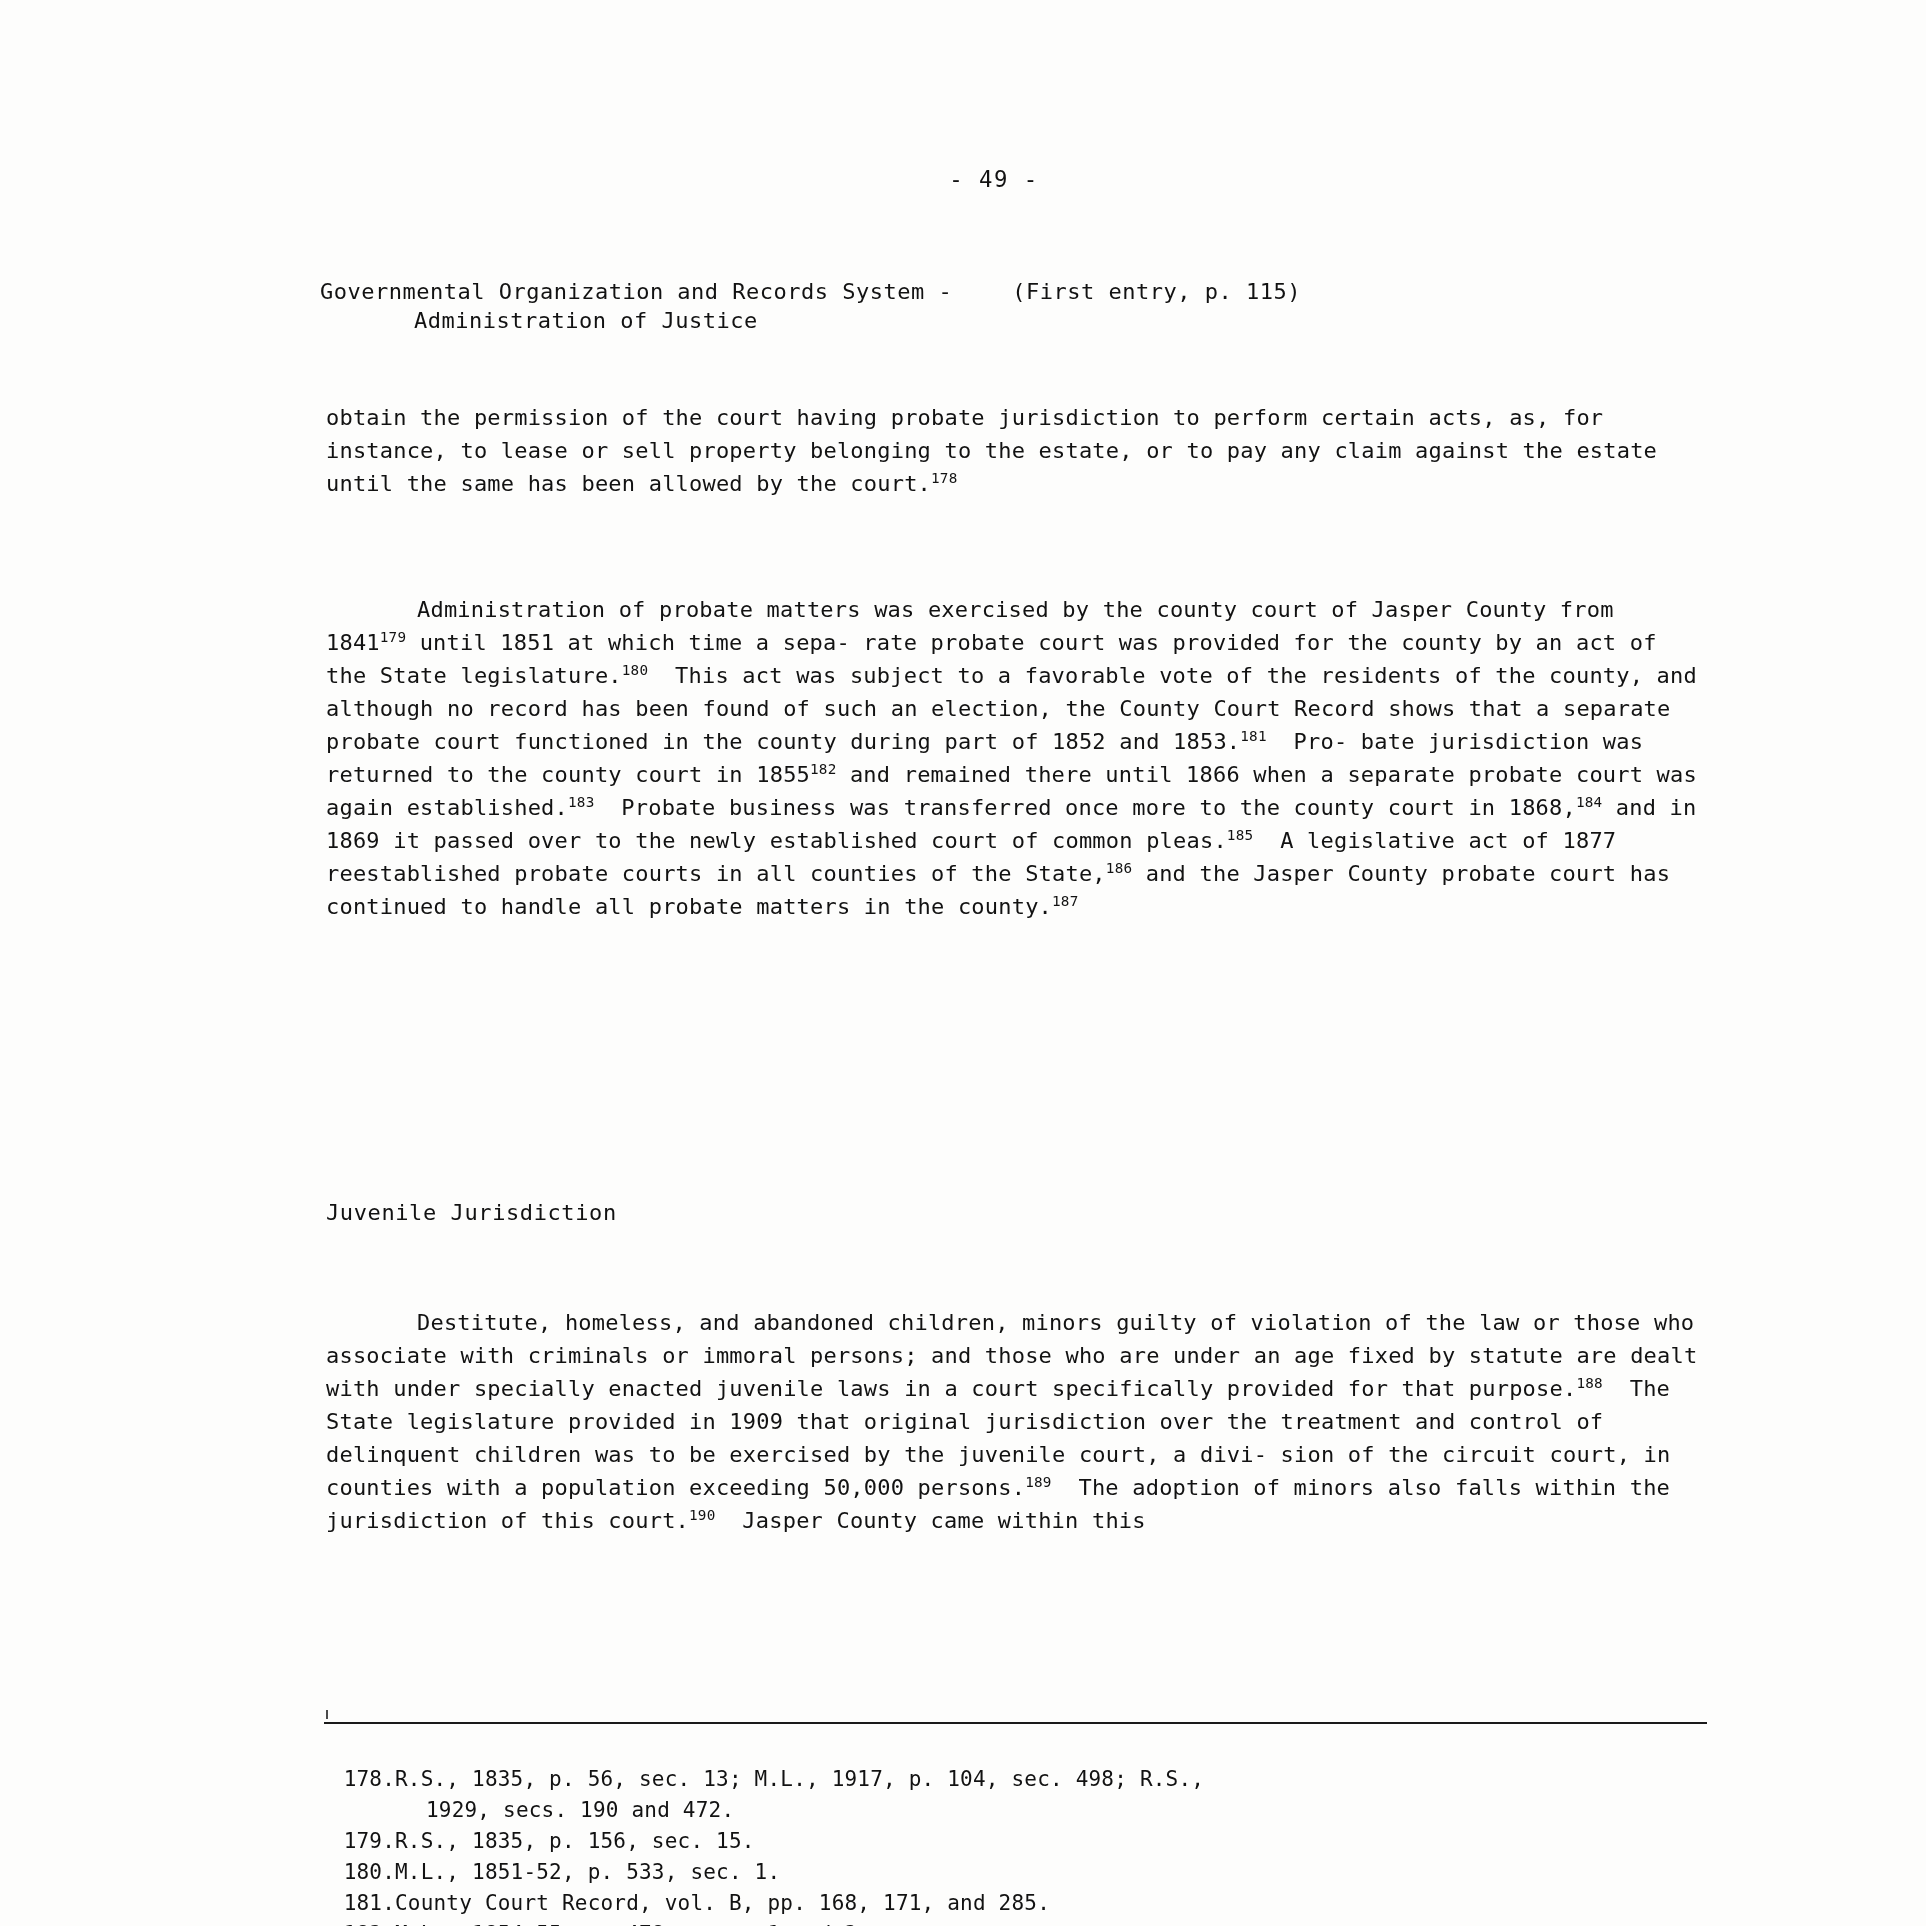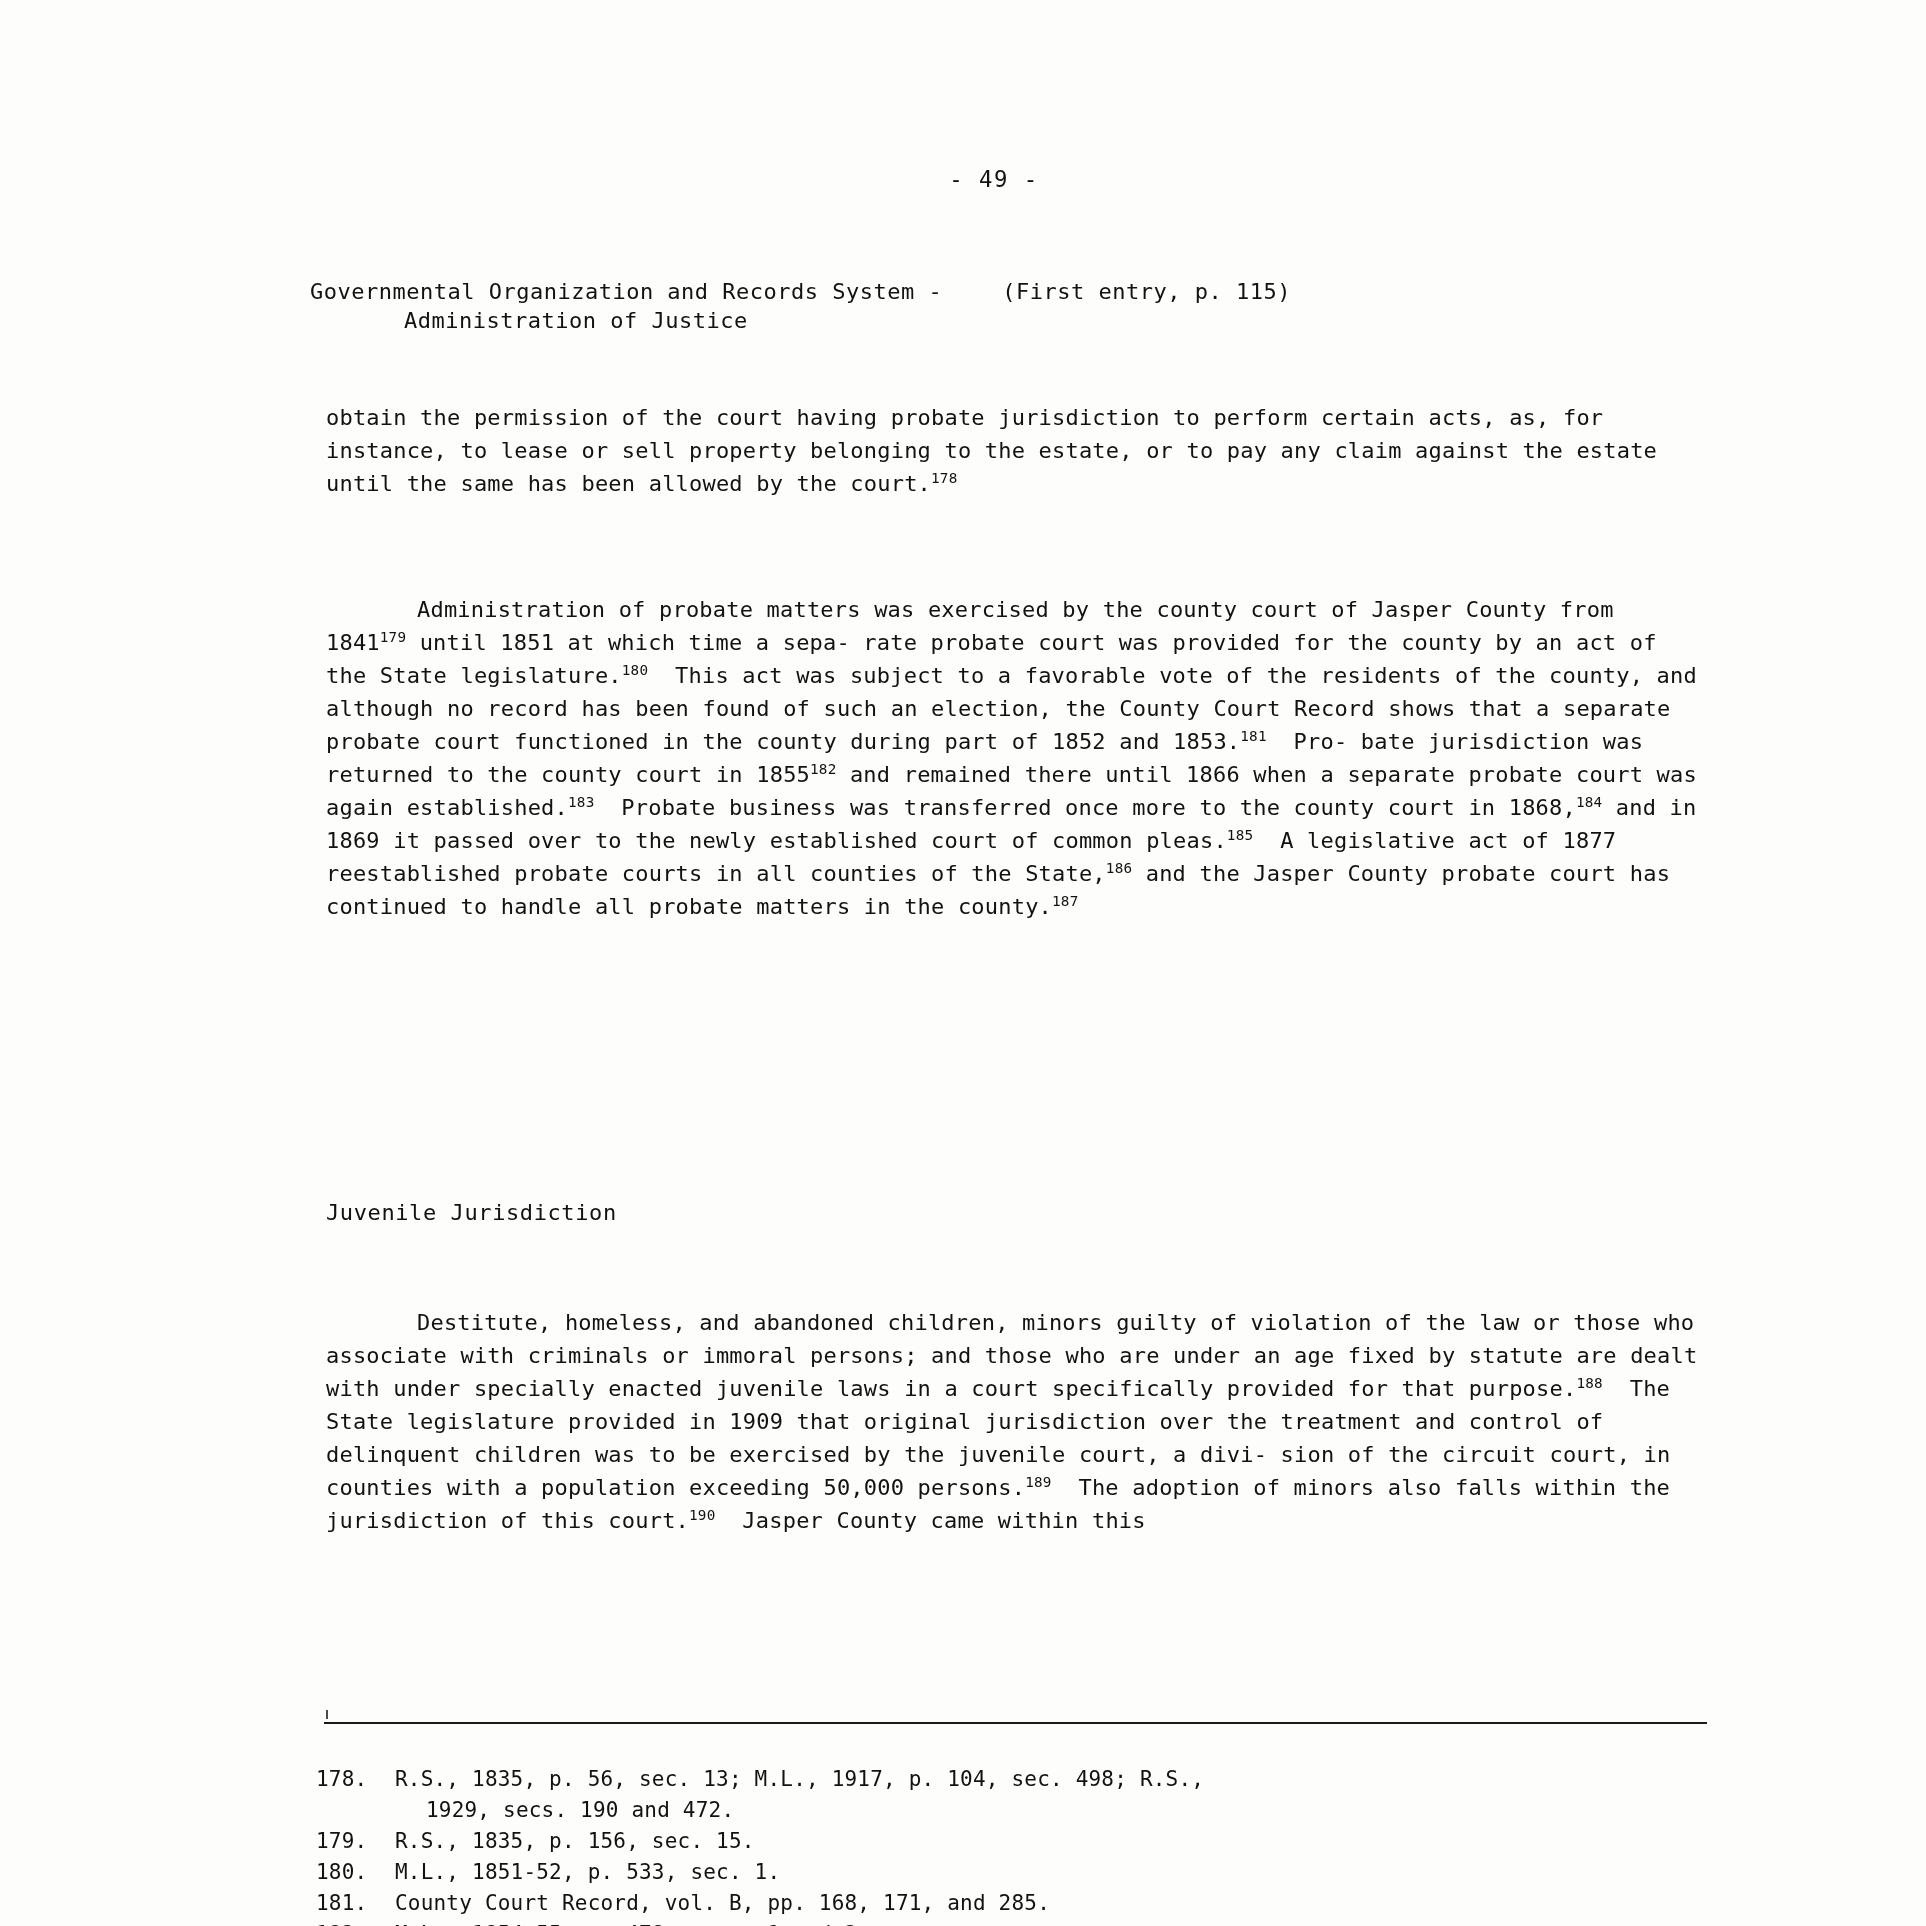--- a/index.html
+++ b/index.html
@@ -26,21 +26,21 @@
     position: absolute;
     top: 166px;
     left: 0;
     width: 1988px;
     text-align: center;
     font-size: 22.3px;
     letter-spacing: 1.5px;
   }
   .running-head {
     position: absolute;
-    left: 310px;
+    left: 320px;
     top: 277px;
     width: 1387px;
     font-size: 22px;
     line-height: 29px;
     letter-spacing: 0.5px;
     white-space: nowrap;
   }
   .running-head .rh-line2 {
     display: block;
     padding-left: 94px;
@@ -104,21 +104,21 @@
     letter-spacing: 0.2px;
   }
   .note {
     display: flex;
     align-items: flex-start;
     margin-bottom: 0px;
   }
   .note-num {
     width: 79px;
     flex: 0 0 79px;
-    text-align: left;
+    text-align: right;
   }
   .note-text {
     flex: 1 1 auto;
   }
   .note-text .cont { display: block; padding-left: 31px; }
 </style>
 </head>
 <body>
 
 <div class="page">

